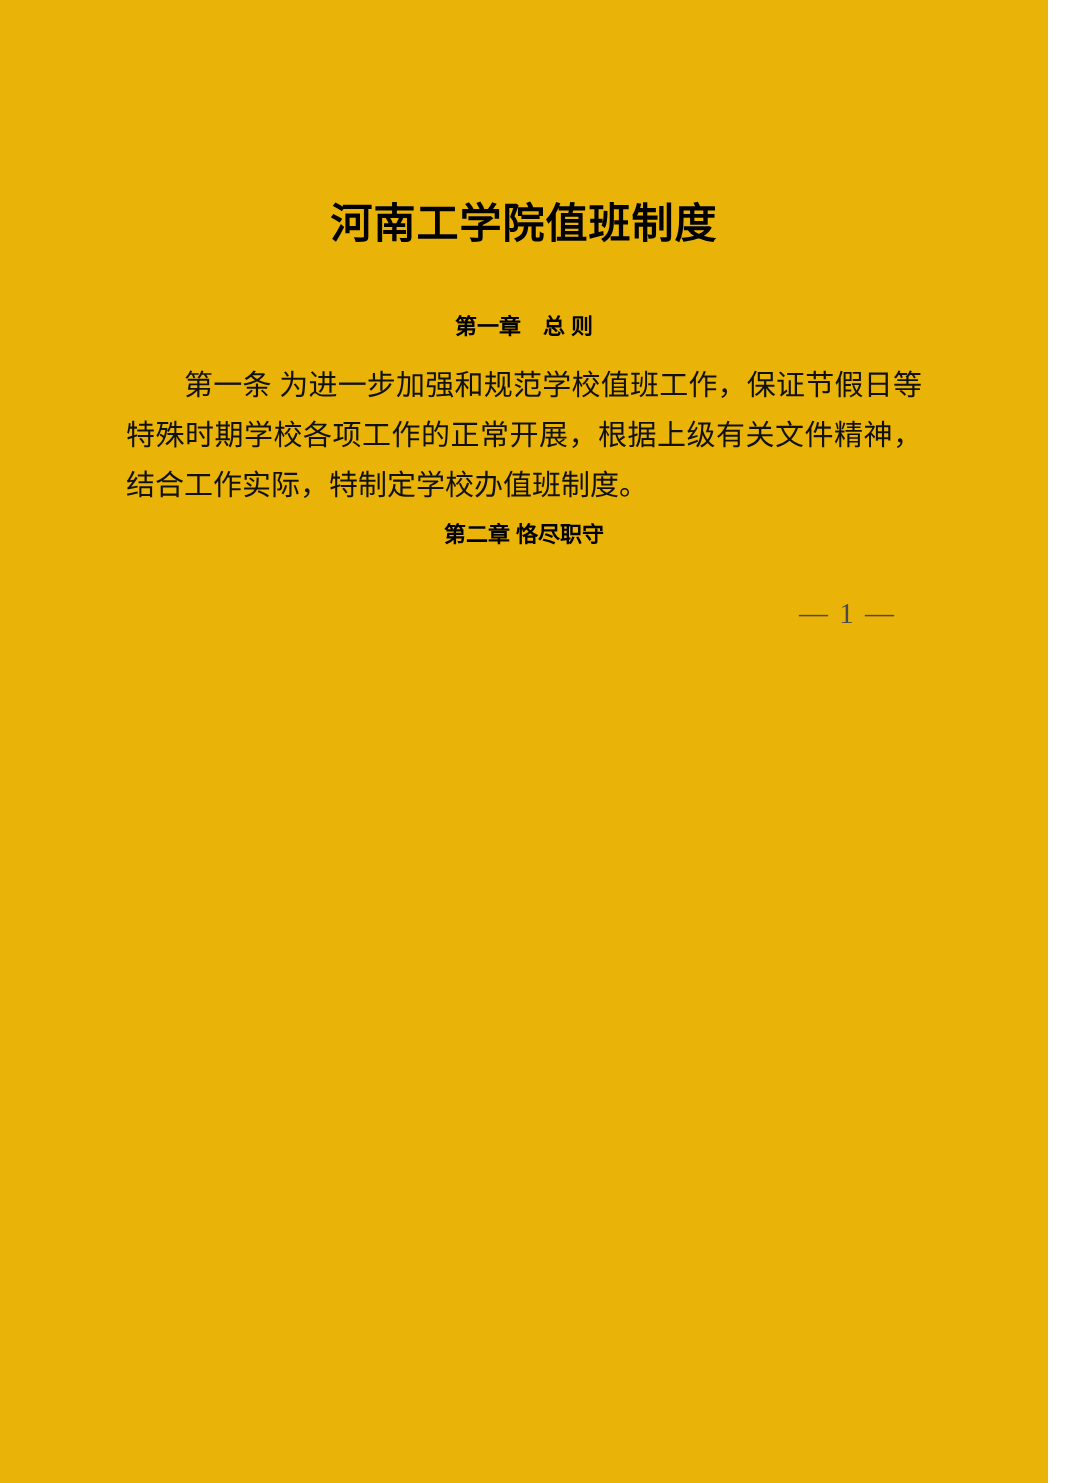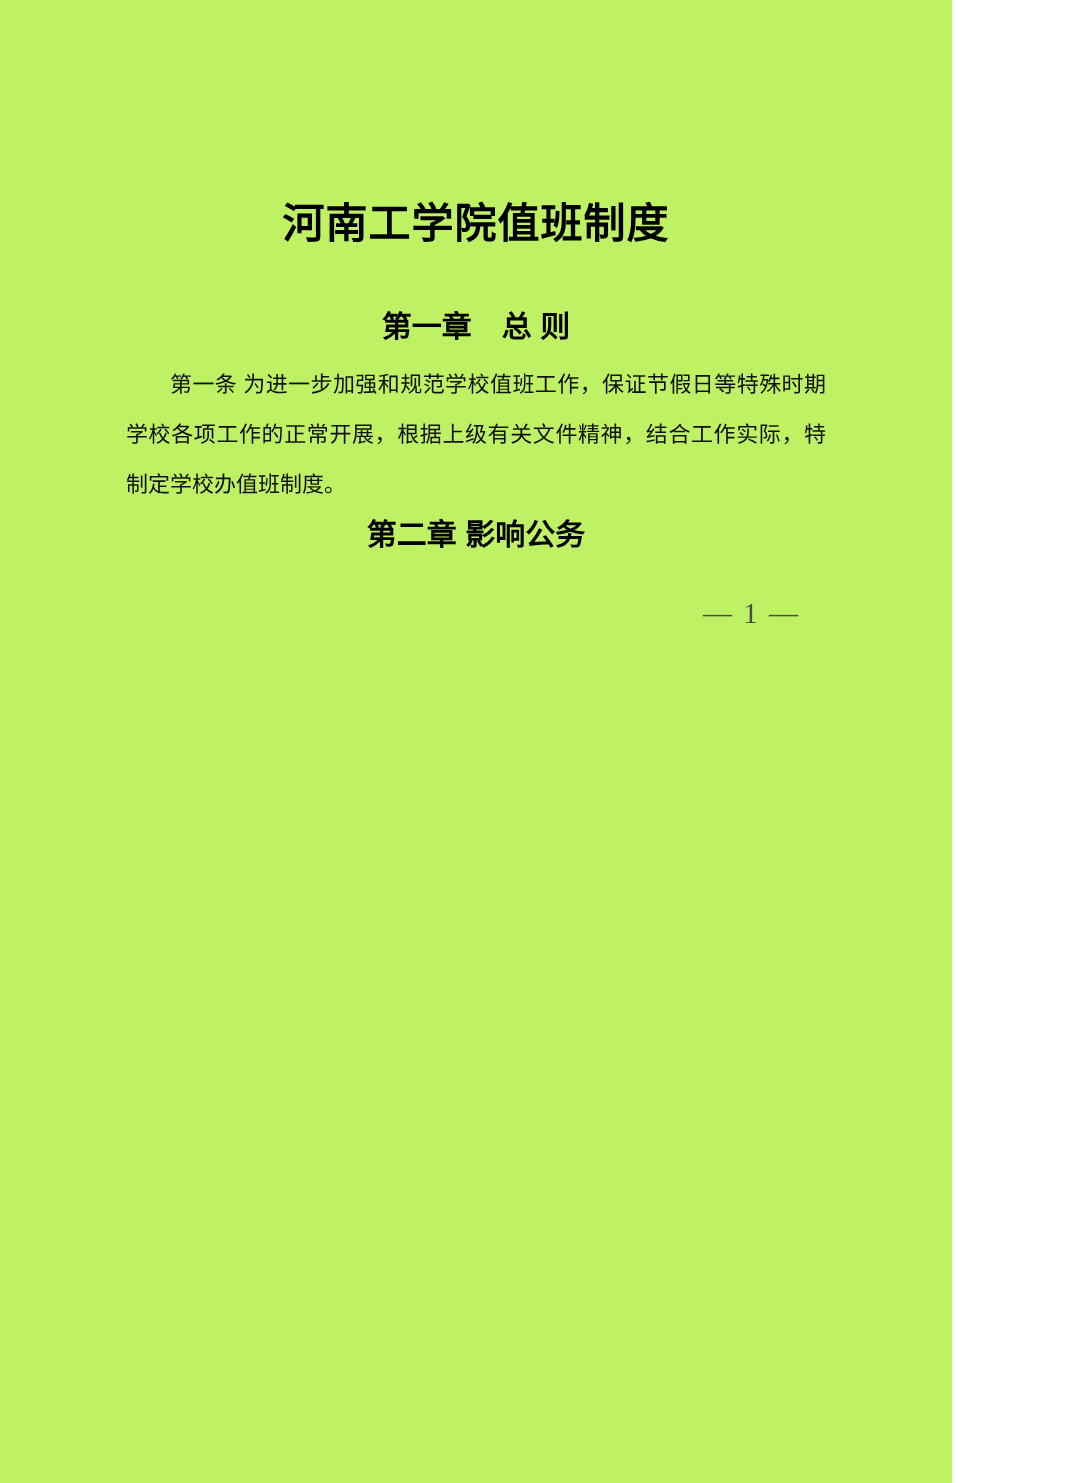--- a/index.html
+++ b/index.html
@@ -2,58 +2,58 @@
 <html lang="zh-CN"><head>
 <meta charset="utf-8">
 <style>
   html, body {
     margin: 0;
     padding: 0;
     background: #ffffff;
   }
   .page {
     position: relative;
-    width: 952px;
+    width: 1048px;
     height: 1483px;
     margin: 0;
-    background: #bef264;
+    background: #eab308;
     box-sizing: border-box;
     padding: 0 126px;
     overflow: hidden;
     color: #000;
   }
   .doc-title {
     margin: 200px 0 0 0;
     text-align: center;
     font-family: "Liberation Serif", "DejaVu Serif", serif;
     font-weight: 700;
     font-size: 42px;
     line-height: 48px;
     color: #000000;
     letter-spacing: 1px;
   }
   .chapter-heading {
     text-align: center;
     font-family: "Liberation Sans", "DejaVu Sans", sans-serif;
     font-weight: 700;
     color: #000000;
-    font-size: 30px;
+    font-size: 22px;
   }
   .chapter-heading.ch1 {
     margin: 62px 0 0 0;
     line-height: 34px;
   }
   .chapter-heading.ch2 {
     margin: 0;
     line-height: 50px;
   }
   .para {
     margin: 0;
     font-family: "Liberation Serif", "DejaVu Serif", serif;
-    font-size: 22px;
+    font-size: 29px;
     line-height: 50px;
     color: #101010;
     text-align: justify;
     text-indent: 2em;
     word-break: normal;
   }
   .para.first {
     margin-top: 16px;
   }
   .page-number {
@@ -71,18 +71,18 @@
 <body>
 
 <div class="page">
   <h1 class="doc-title">河南工学院值班制度</h1>
 
   <h2 class="chapter-heading ch1">第一章　总 则</h2>
 
   <p class="para first">第一条 为进一步加强和规范学校值班工作，保证节假日等特殊时期学校各项工作的正常开展，根据上级有关文件精神，结合工作实际，特制定学校办值班制度。</p>
 
 
-  <h2 class="chapter-heading ch2">第二章 影响公务</h2>
+  <h2 class="chapter-heading ch2">第二章 恪尽职守</h2>
 
 
 
   <div class="page-number">— 1 —</div>
 </div>
 
 </body></html>

